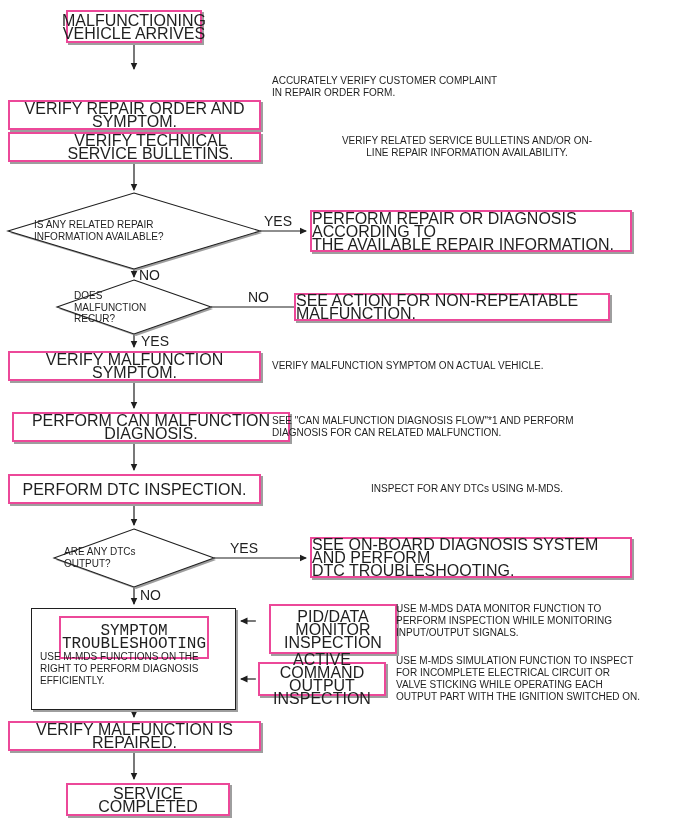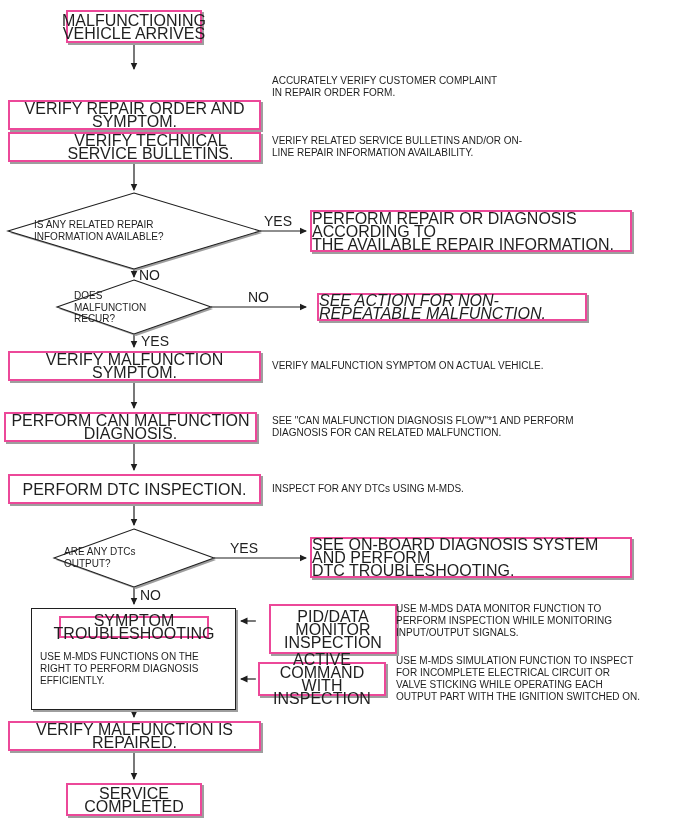--- a/index.html
+++ b/index.html
@@ -75,72 +75,72 @@
   </svg>
 
   <div class="node" style="left:66px; top:10px; width:136px; height:33px;">MALFUNCTIONING
 VEHICLE ARRIVES</div>
 
   <div class="node" style="left:8px; top:72px; width:253px; height:30px;margin-top:28px;">VERIFY REPAIR ORDER AND SYMPTOM.</div>
   <div class="note" style="left:272px; top:75px; width:390px;">ACCURATELY VERIFY CUSTOMER COMPLAINT
 IN REPAIR ORDER FORM.</div>
 
   <div class="node" style="left:8px; top:132px; width:253px; height:30px;padding-left:32px;">VERIFY TECHNICAL SERVICE BULLETINS.</div>
-  <div class="note" style="left:272px; top:135px; width:390px;">VERIFY RELATED SERVICE BULLETINS AND/OR ON-
+  <div class="note" style="left:272px; top:135px; width:390px;text-align:center;">VERIFY RELATED SERVICE BULLETINS AND/OR ON-
 LINE REPAIR INFORMATION AVAILABILITY.</div>
 
   <div class="dtext" style="left:34px; top:219px; width:200px;">IS ANY RELATED REPAIR
 INFORMATION AVAILABLE?</div>
   <div class="branch-label" style="left:264px; top:216px;">YES</div>
   <div class="branch-label" style="left:139px; top:270px;">NO</div>
   <div class="node left" style="left:310px; top:210px; width:322px; height:42px;">PERFORM REPAIR OR DIAGNOSIS ACCORDING TO
 THE AVAILABLE REPAIR INFORMATION.</div>
 
   <div class="dtext" style="left:74px; top:290px; width:120px;">DOES
 MALFUNCTION
 RECUR?</div>
   <div class="branch-label" style="left:248px; top:292px;">NO</div>
   <div class="branch-label" style="left:141px; top:336px;">YES</div>
-  <div class="node left" style="left:317px; top:293px; width:270px; height:28px;font-style:italic;">SEE ACTION FOR NON-REPEATABLE MALFUNCTION.</div>
+  <div class="node left" style="left:294px; top:293px; width:316px; height:28px;">SEE ACTION FOR NON-REPEATABLE MALFUNCTION.</div>
 
   <div class="node" style="left:8px; top:351px; width:253px; height:30px;">VERIFY MALFUNCTION SYMPTOM.</div>
   <div class="note" style="left:272px; top:360px; width:390px;">VERIFY MALFUNCTION SYMPTOM ON ACTUAL VEHICLE.</div>
 
-  <div class="node" style="left:4px; top:412px; width:253px; height:30px;text-align:center;">PERFORM CAN MALFUNCTION DIAGNOSIS.</div>
+  <div class="node" style="left:12px; top:412px; width:278px; height:30px;text-align:center;">PERFORM CAN MALFUNCTION DIAGNOSIS.</div>
   <div class="note" style="left:272px; top:415px; width:400px;">SEE "CAN MALFUNCTION DIAGNOSIS FLOW"*1 AND PERFORM
 DIAGNOSIS FOR CAN RELATED MALFUNCTION.</div>
 
   <div class="node" style="left:8px; top:474px; width:253px; height:30px;">PERFORM DTC INSPECTION.</div>
-  <div class="note" style="left:272px; top:483px; width:390px;">INSPECT FOR ANY DTCs USING M-MDS.</div>
+  <div class="note" style="left:272px; top:483px; width:390px;text-align:center;">INSPECT FOR ANY DTCs USING M-MDS.</div>
 
   <div class="dtext" style="left:64px; top:546px; width:140px;">ARE ANY DTCs
 OUTPUT?</div>
   <div class="branch-label" style="left:230px; top:543px;">YES</div>
   <div class="branch-label" style="left:140px; top:590px;">NO</div>
   <div class="node left" style="left:310px; top:537px; width:322px; height:41px;">SEE ON-BOARD DIAGNOSIS SYSTEM AND PERFORM
 DTC TROUBLESHOOTING.</div>
 
   <div class="box-outline" style="left:31px; top:608px; width:205px; height:102px;"></div>
-  <div class="node noshadow" style="left:59px; top:616px; width:150px; height:22px;">SYMPTOM
+  <div class="node noshadow" style="left:59px; top:616px; width:150px; height:43px;font-family:Liberation Mono, monospace;">SYMPTOM
 TROUBLESHOOTING</div>
   <div class="note" style="left:40px; top:651px; width:190px;">USE M-MDS FUNCTIONS ON THE
 RIGHT TO PERFORM DIAGNOSIS
 EFFICIENTLY.</div>
 
   <div class="node" style="left:269px; top:604px; width:128px; height:50px;">PID/DATA MONITOR
 INSPECTION</div>
   <div class="note" style="left:396px; top:603px; width:280px;">USE M-MDS DATA MONITOR FUNCTION TO
 PERFORM INSPECTION WHILE MONITORING
 INPUT/OUTPUT SIGNALS.</div>
 
   <div class="node" style="left:258px; top:662px; width:128px; height:34px;">ACTIVE COMMAND
-WITH INSPECTION</div>
+OUTPUT INSPECTION</div>
   <div class="note" style="left:396px; top:655px; width:282px;">USE M-MDS SIMULATION FUNCTION TO INSPECT
 FOR INCOMPLETE ELECTRICAL CIRCUIT OR
 VALVE STICKING WHILE OPERATING EACH
 OUTPUT PART WITH THE IGNITION SWITCHED ON.</div>
 
   <div class="node" style="left:8px; top:721px; width:253px; height:30px;">VERIFY MALFUNCTION IS REPAIRED.</div>
 
-  <div class="node" style="left:66px; top:783px; width:136px; height:33px;">SERVICE
+  <div class="node" style="left:66px; top:783px; width:164px; height:33px;">SERVICE
 COMPLETED</div>
 
 </div>
 
 </body></html>

